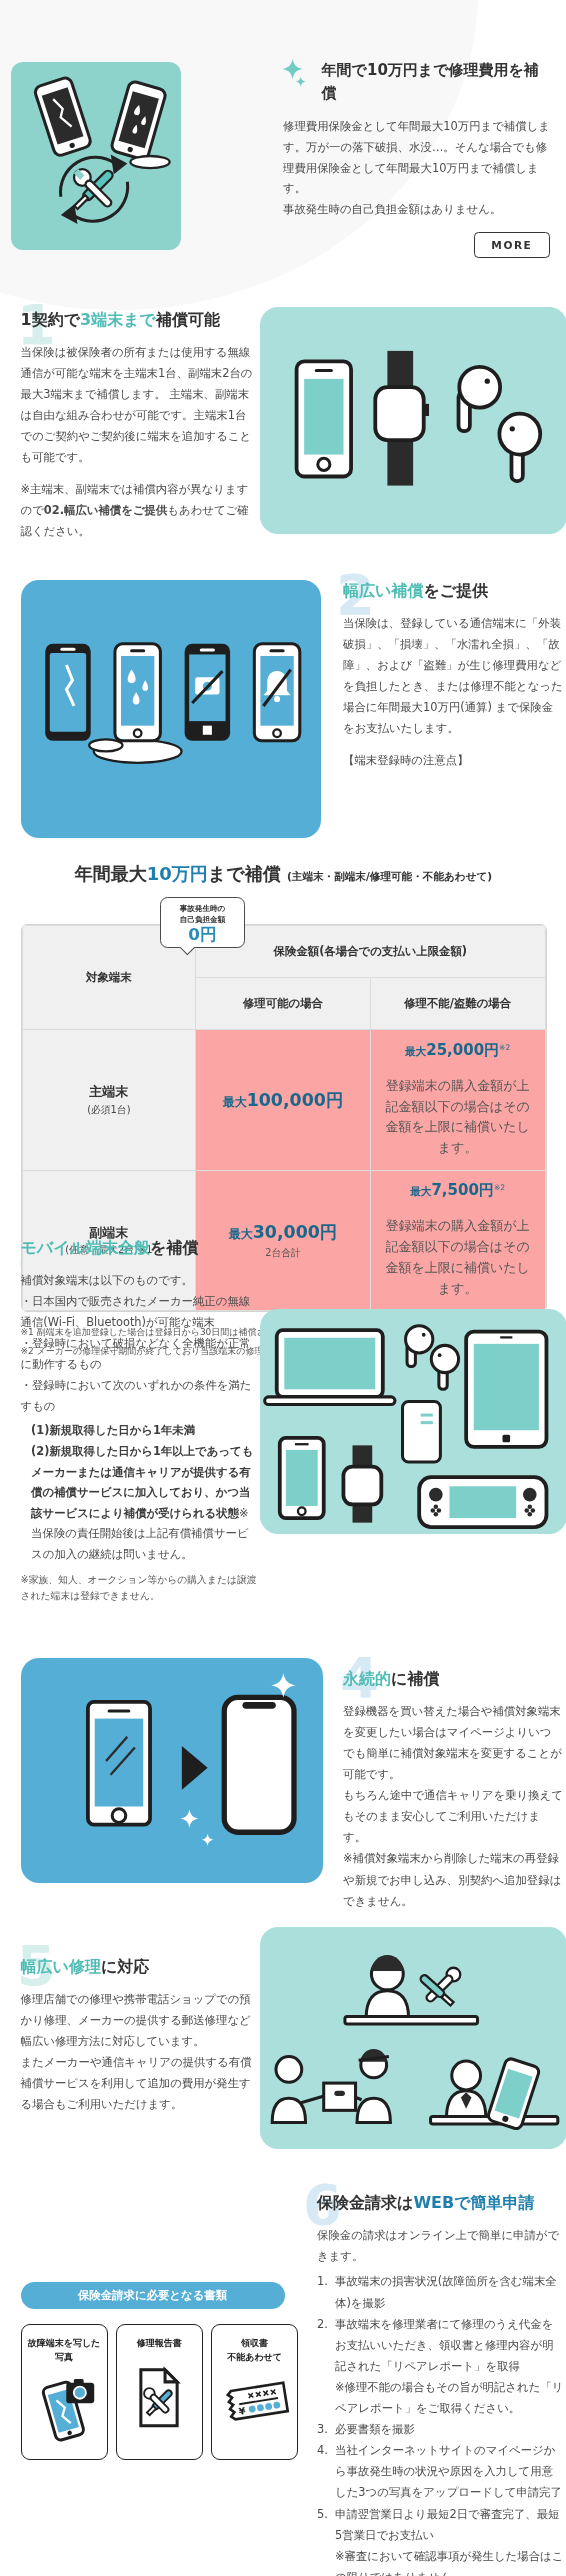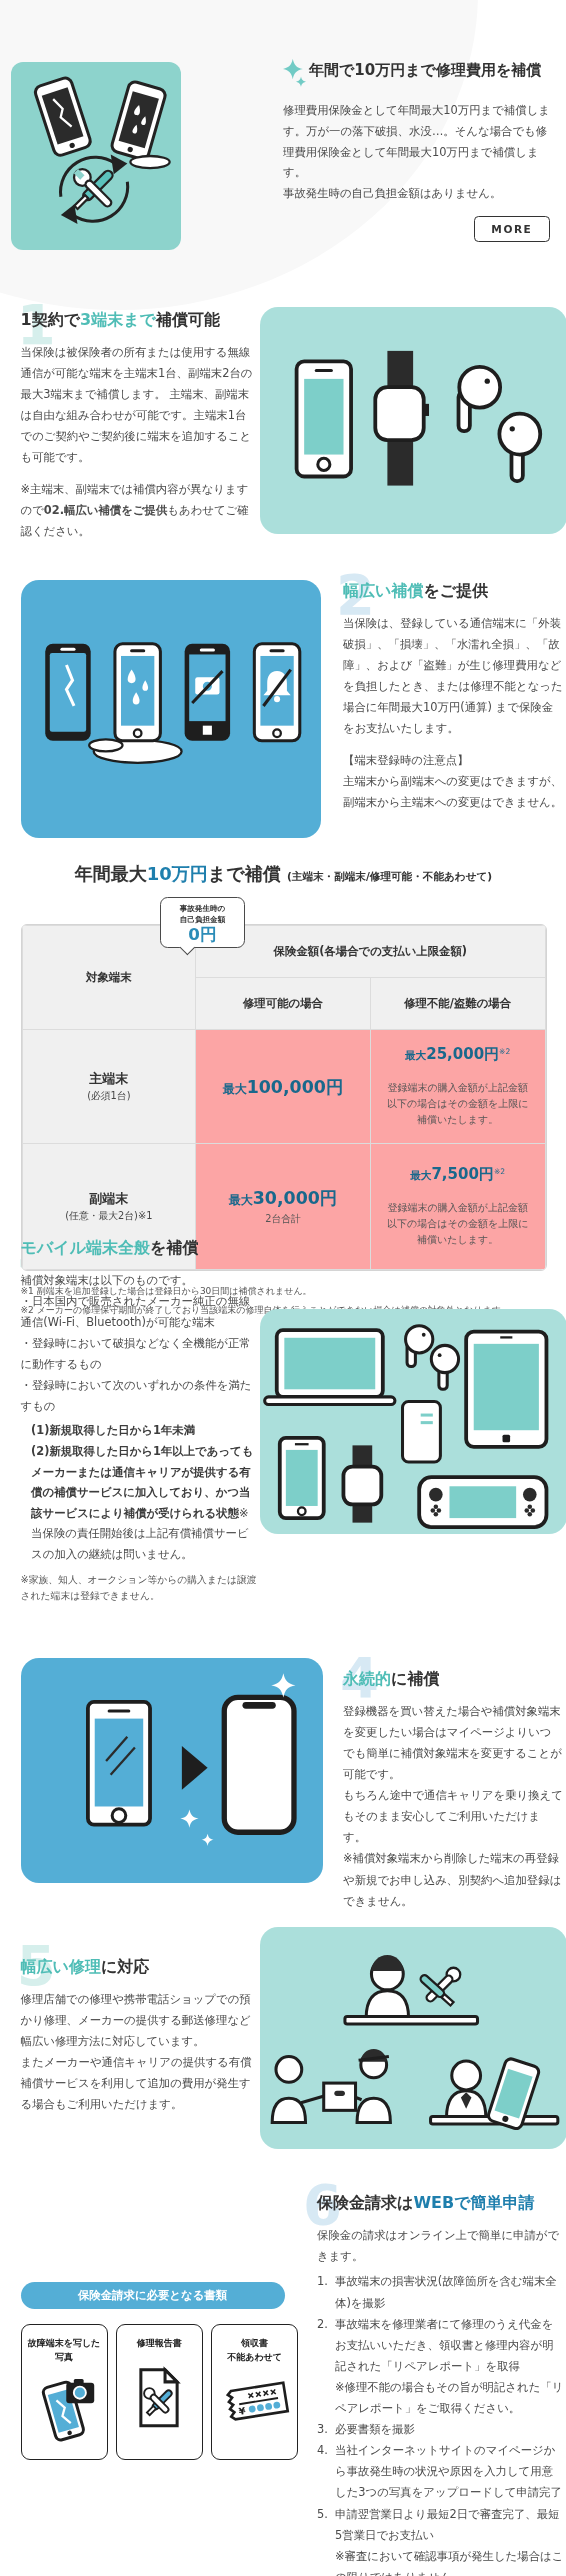--- a/index.html
+++ b/index.html
@@ -9,21 +9,21 @@
     color:#4a4a4a;
   }
   .preline { white-space:pre-line; }
   .bg-circle { position:absolute; left:-242px; top:-326px; width:720px; height:636px;
     border-radius:50%; background:#f8f8f8; z-index:0; }
 
   
   .hero-illus { position:absolute; left:11.4px; top:62px; width:170px; height:188px;
     background:#8dd3cc; border-radius:12px; z-index:1; }
   .hero-text { position:absolute; left:283px; top:59px; width:267px; z-index:1; }
-  .hero-title-row { display:flex; gap:2px; align-items:flex-start; }
+  .hero-title-row { display:flex; gap:15px; align-items:flex-start; }
   .hero-title { font-size:15px; font-weight:bold; color:#333; line-height:1.5; margin:0; }
   .hero-body { margin:12px 0 0 0; font-size:11.4px; line-height:1.82; }
   .more-row { text-align:right; margin-top:12px; }
   .more-btn { background:#fff; border:1.5px solid #333; border-radius:4.5px; padding:6px 16.7px;
     font-size:10.6px; font-weight:bold; letter-spacing:1.5px; color:#333;
     font-family:inherit; cursor:pointer; }
 
   
   .wm { position:absolute; font-size:56px; font-weight:bold; line-height:1; z-index:0; }
   .wm-teal { color:#d6efec; }
@@ -83,21 +83,21 @@
   .dev-sub { font-size:9.8px; color:#444; margin-top:2.3px; }
   td.val { background:#fca5a5; text-align:center; vertical-align:middle; padding:10.6px 6px; }
   tr.r1 td { height:92px; }
   tr.r2 td { height:103px; }
   .amt-prefix { font-size:12px; font-weight:bold; color:#19688c; }
   .amt-num { font-size:17.4px; font-weight:bold; color:#19688c;text-align:right; }
   .amt-prefix2 { font-size:10.6px; font-weight:bold; color:#19688c; }
   .amt-num2 { font-size:15px; font-weight:bold; color:#19688c; }
   .amt-sup { font-size:7.6px; color:#19688c; vertical-align:super; }
   .cell-sub { font-size:9.8px; color:#555; margin-top:3px; }
-  .cell-note { font-size:10px; color:#555; line-height:1.6; margin-top:16px; padding:0 6px; }
+  .cell-note { font-size:13px; color:#555; line-height:1.6; margin-top:16px; padding:0 6px; }
   .footnotes { margin:11.4px 20.5px 0 20.5px; font-size:9px; color:#555; line-height:2.1; }
 
   
   .ribbon { position:absolute; left:20.5px; top:2282px; width:264px; height:27px; background:#54aed6;
     border-radius:13.6px; color:#fff; font-weight:bold; font-size:11.4px; display:flex;
     align-items:center; justify-content:center; z-index:1; }
   .cards { position:absolute; left:20.5px; top:2324px; display:flex; gap:8.3px; z-index:1; }
   .card { width:87px; height:136px; background:#fff; border:1.5px solid #222; border-radius:9px;
     text-align:center; padding-top:12px; box-sizing:border-box; }
   .card-label { font-size:9px; font-weight:bold; color:#222; line-height:1.55; white-space:pre-line; }
@@ -233,21 +233,21 @@
         <path d="M30,36 c-9,0 -13,7 -13,16 l0,10 l-5,6 l36,0 l-5,-6 l0,-10 c0,-9 -4,-16 -13,-16 z" fill="#fff"></path>
         <circle cx="30" cy="73" r="4" fill="#fff"></circle>
         <line x1="12" y1="82" x2="48" y2="34" stroke="#1e1e1e" stroke-width="4"></line>
         <circle cx="30" cy="118" r="5" fill="none" stroke="#1e1e1e" stroke-width="3"></circle>
       </g>
     </svg>
   </div>
   <div class="feat-text" id="f2-text">
     <h3 class="feat-title"><span class="accent-teal">幅広い補償</span><span>をご提供</span></h3>
     <p class="feat-body">当保険は、登録している通信端末に「外装破損」、「損壊」、「水濡れ全損」、「故障」、および「盗難」が生じ修理費用などを負担したとき、または修理不能となった場合に年間最大10万円(通算) まで保険金をお支払いたします。</p>
-    <p class="note-block-title"><span>【端末登録時の注意点】</span><br><span>主端末から副端末への変更はできますが、副端末から主端末への変更はできません。</span></p>
+    <p class="note-block-title"><span>【端末登録時の注意点】</span><br></p>
   </div>
 
   <div id="tbl-section">
     <h3 class="tbl-title"><span>年間最大</span><span class="accent-blue">10万円</span><span>まで補償</span> <span class="sub">(主端末・副端末/修理可能・不能あわせて)</span></h3>
     <div class="callout">
       <div class="cl-small">事故発生時の</div>
       <div class="cl-small">自己負担金額</div>
       <div class="cl-amount">0円</div>
       <div class="callout-tail"></div>
     </div>

